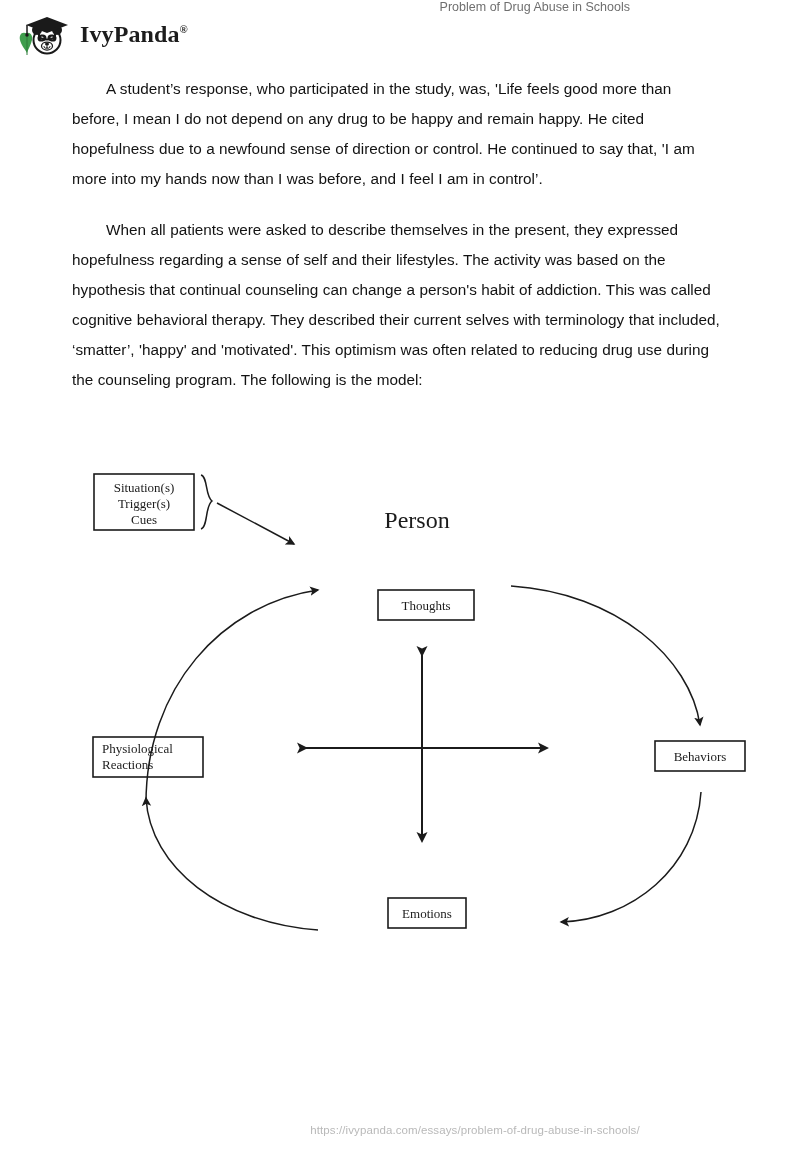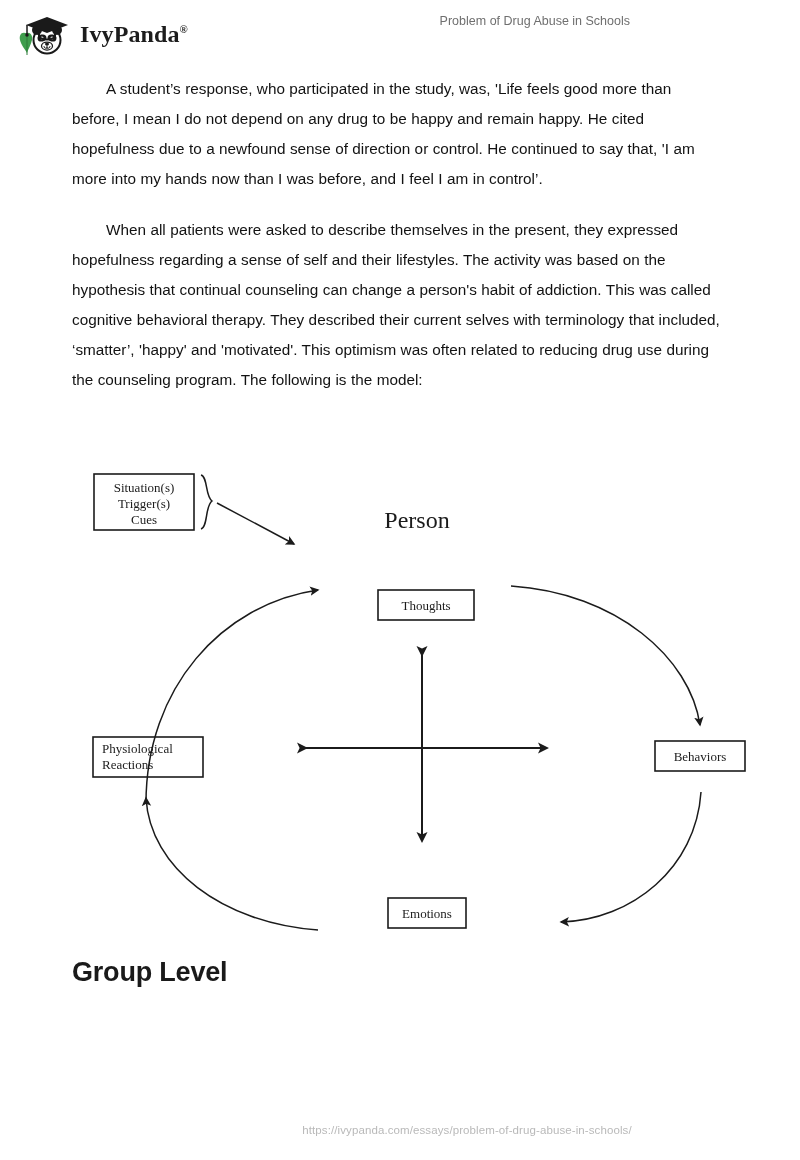--- a/index.html
+++ b/index.html
@@ -47,21 +47,21 @@
     line-height: 1;
   }
   .brand-name .reg {
     font-size: 11px;
     vertical-align: super;
     font-weight: bold;
   }
   .header-title {
     position: absolute;
     right: 22px;
-    top: 14px;
+    top: 0;
     font-size: 12.5px;
     color: #6f6f6f;
     font-family: "Liberation Sans", sans-serif;
     white-space: nowrap;
   }
 
   
   .content {
     position: absolute;
     left: 72px;
@@ -98,21 +98,21 @@
     display: block;
   }
   .fig-label {
     font-family: "Liberation Serif", serif;
     fill: #1b1b1b;
   }
 
   
   .page-footer {
     position: absolute;
-    left: 4px;
+    left: 12px;
     bottom: 22px;
     width: 776px;
     text-align: center;
   }
   .footer-url {
     font-size: 11.5px;
     color: #b9b9b9;
     font-family: "Liberation Sans", sans-serif;
     letter-spacing: .1px;
     padding-left: 150px;
@@ -213,18 +213,17 @@
 
     <path d="M439 128 C545 135 618 200 628 267" fill="none" stroke="#1b1b1b" stroke-width="1.5" marker-end="url(#ah)"></path>
 
     <path d="M629 334 C624 410 560 462 489 464" fill="none" stroke="#1b1b1b" stroke-width="1.5" marker-end="url(#ah)"></path>
 
     <path d="M246 472 C150 465 78 410 74 340" fill="none" stroke="#1b1b1b" stroke-width="1.5" marker-end="url(#ah)"></path>
   </svg>
 </div>
 
 <div class="content" style="top:955px;">
-  <h2 class="section-heading">Group Level</h2>
 </div>
 
 <div class="page-footer">
   <span class="footer-url">https://ivypanda.com/essays/problem-of-drug-abuse-in-schools/</span>
 </div>
 
 </body></html>

